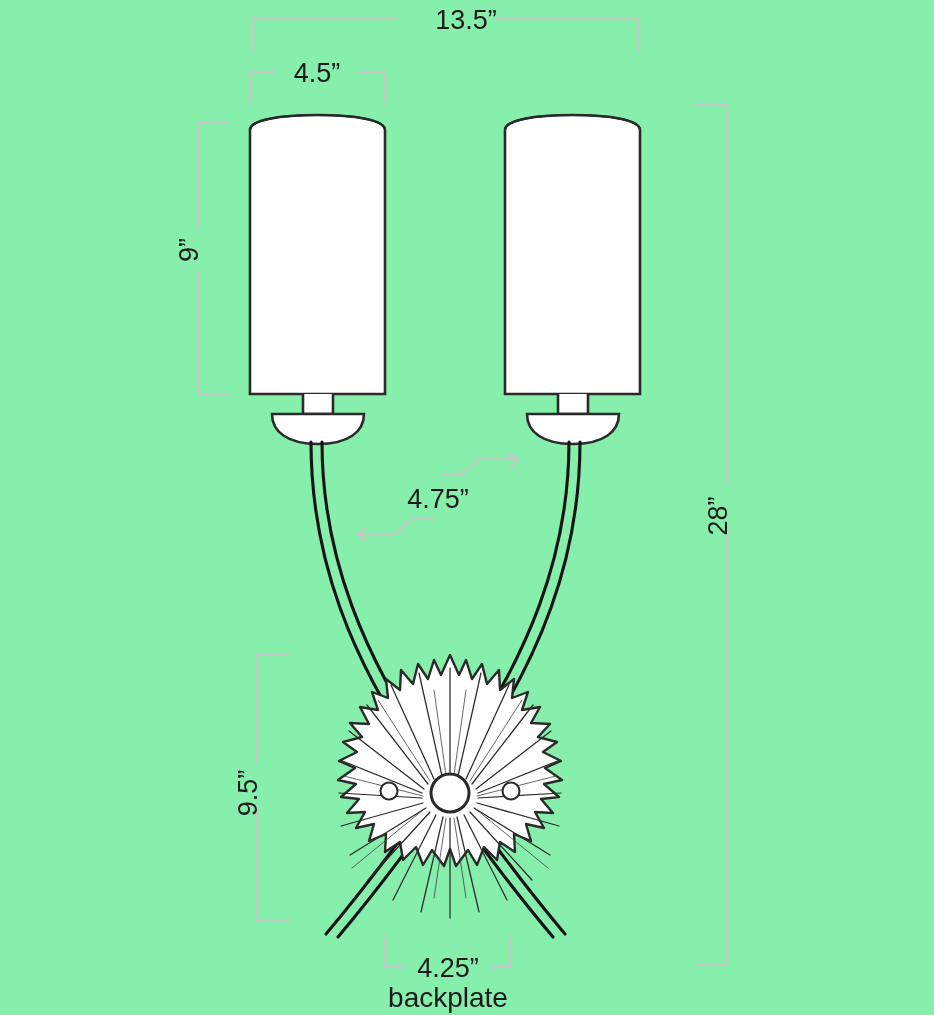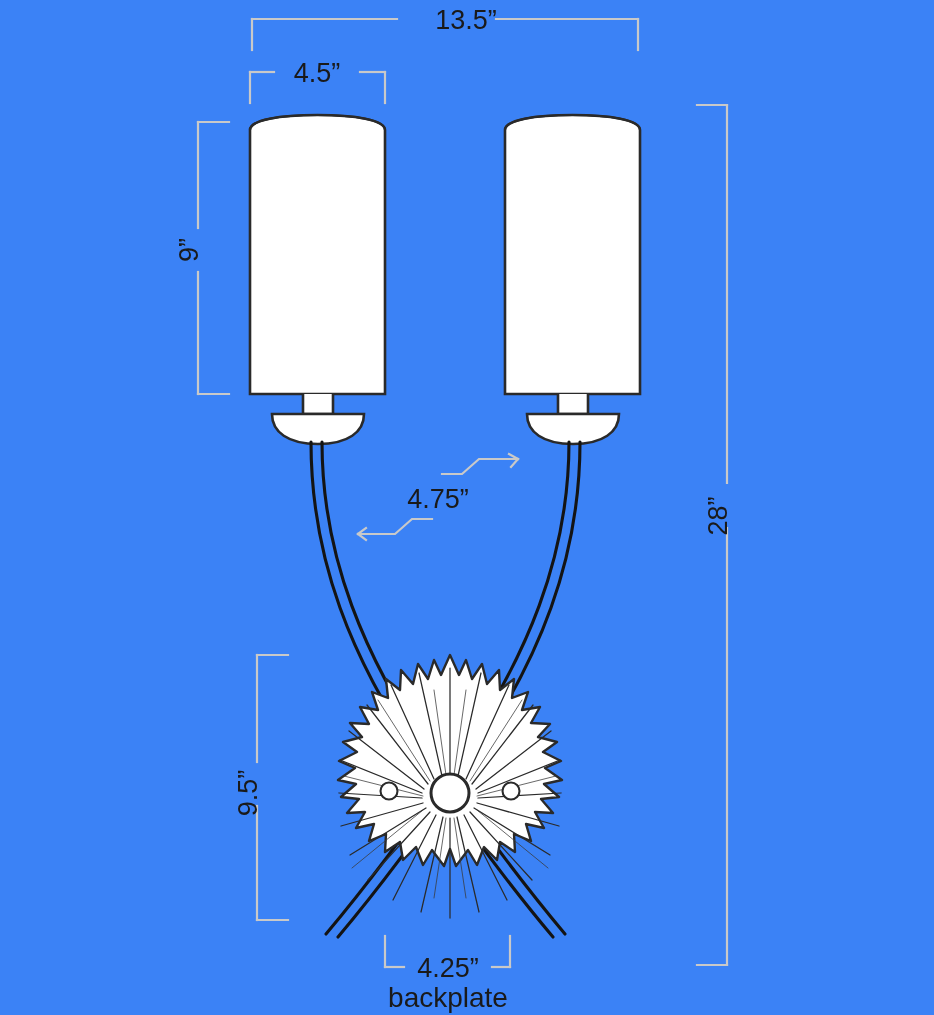--- a/index.html
+++ b/index.html
@@ -1,17 +1,17 @@
 <!DOCTYPE html>
 <html><head>
 <meta charset="utf-8">
 <style>
   html,body{margin:0;padding:0;background:#ffffff;}
   body{width:934px;height:1015px;overflow:hidden;font-family:"Liberation Sans",sans-serif;}
-  #stage{position:relative;width:934px;height:1015px;background:#3b82f6;}
+  #stage{position:relative;width:934px;height:1015px;background:#86efac;}
   #stage svg{position:absolute;left:0;top:0;}
   .dimtext{font-family:"Liberation Sans",sans-serif;font-size:27px;fill:#1a1a1a;}
   .labeltext{font-family:"Liberation Sans",sans-serif;font-size:28px;fill:#1a1a1a;}
 </style>
 </head>
 <body>
 
 <div id="stage">
 
   <svg width="934" height="1015" viewBox="0 0 934 1015">

